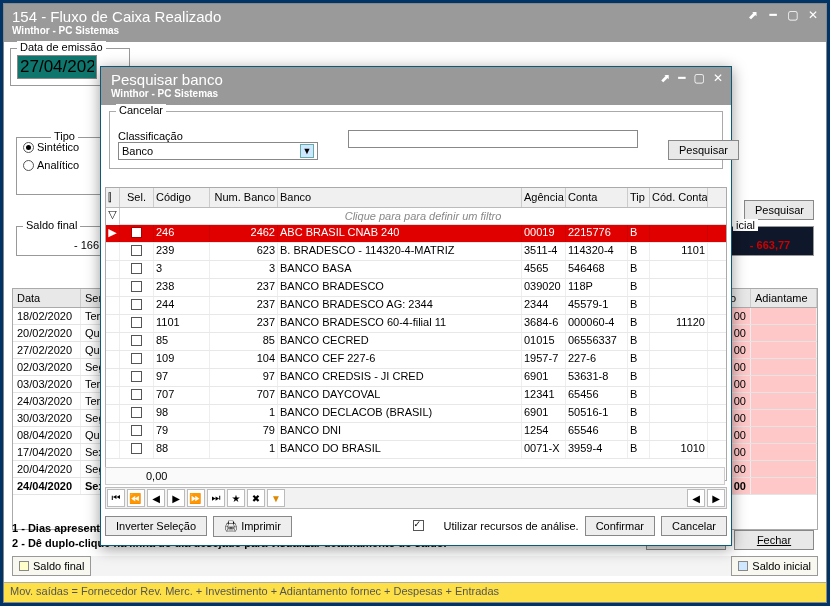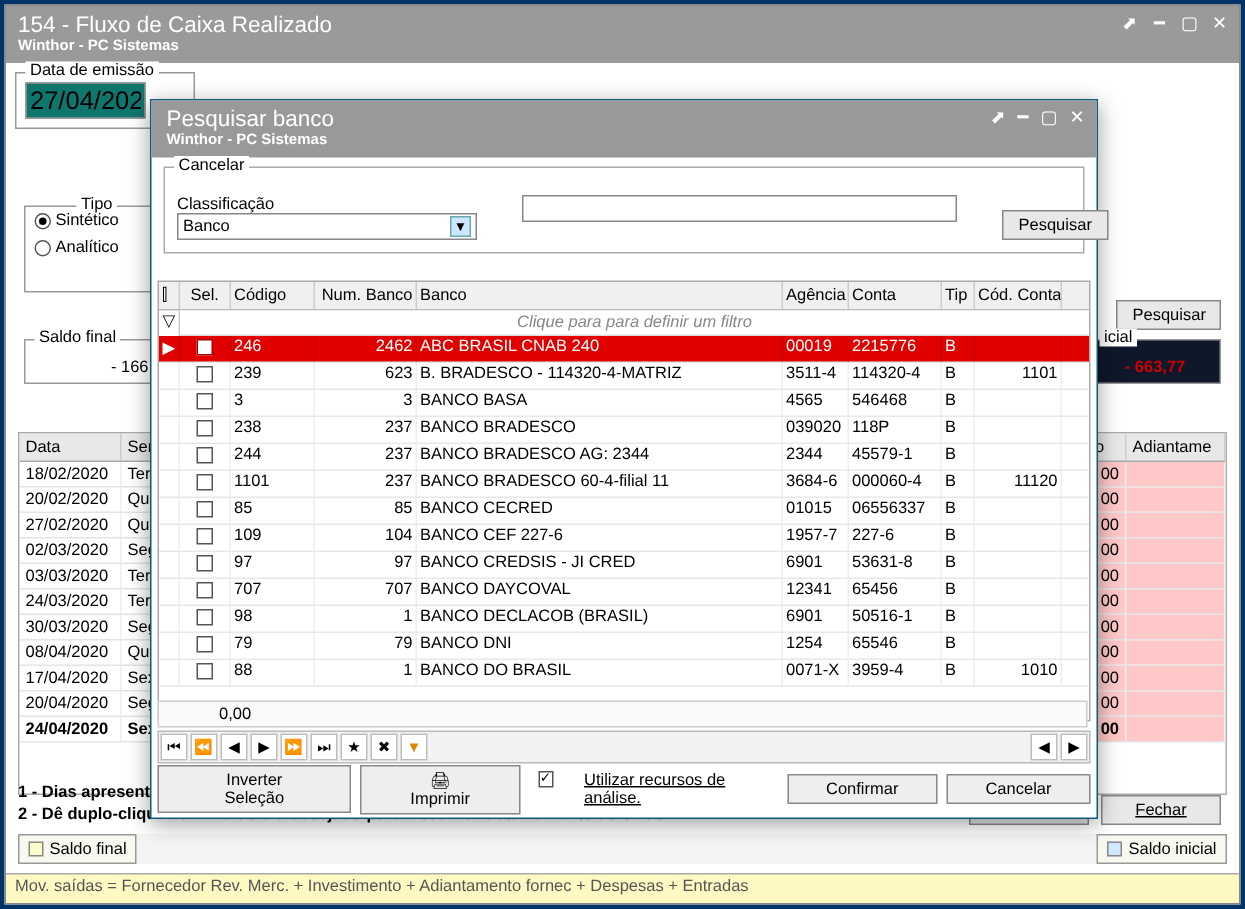--- a/index.html
+++ b/index.html
@@ -43,21 +43,21 @@
 .grid-bg .row .pink { background:#ffc8c8;}
 
 .footer-btns { position:absolute; left:8px; right:8px; bottom:6px; height:20px; background:#f4f4f4; display:flex; justify-content:space-between;}
 .sf-btn { border:1px solid #999; padding:2px 6px; display:flex; align-items:center; gap:4px; background:#f8f8f0;}
 .square { width:10px; height:10px; border:1px solid #888;}
 
 .notes { position:absolute; left:8px; bottom:32px; font-size:10px; font-weight:bold; line-height:1.3;}
 .emitir-btn { position:absolute; right:100px; bottom:32px; width:80px;}
 .fechar-btn { position:absolute; right:12px; bottom:32px; width:80px;}
 
-.statusbar { position:absolute; left:0; right:0; bottom:0; height:20px; background:#fef9c3; border-top:1px solid #aaa; padding:2px 6px; color:#555; font-size:11px;}
+.statusbar { position:absolute; left:0; right:0; bottom:0; height:20px; background:#fde047; border-top:1px solid #aaa; padding:2px 6px; color:#555; font-size:11px;}
 
 
 .modal { position:absolute; left:100px; top:66px; width:632px; height:480px; background:#fff; border:1px solid #0a5a7a; box-shadow:0 3px 14px rgba(0,0,0,.4);}
 .modal-titlebar { height:38px; background:#999; color:#fff; padding:4px 10px; position:relative;}
 .modal-titlebar .title {font-size:15px;}
 .modal-titlebar .sub {font-size:10px; font-weight:bold;}
 .modal-titlebar .wb {position:absolute; right:8px; top:4px; display:flex; gap:8px;}
 .modal-titlebar .wb span{color:#fff; font-size:12px;}
 
 .mfield { margin:6px 8px; border:1px solid #aaa; padding:18px 8px 8px 8px; position:relative;}
@@ -80,23 +80,23 @@
 .chk.red { border-color:#a00;}
 .indicator { width:12px; text-align:center;}
 
 .c-ind{width:14px;} .c-sel{width:34px; text-align:center;} .c-cod{width:56px; text-align:left;} .c-num{width:68px; text-align:right;} .c-banco{width:244px;} .c-ag{width:44px;} .c-conta{width:62px;} .c-tipo{width:22px;} .c-cc{width:58px; text-align:right;}
 
 .navbar { position:absolute; left:4px; right:4px; bottom:36px; height:22px; border:1px solid #bbb; display:flex; align-items:center; background:#f2f2f2;}
 .navbar button {width:18px; height:18px; border:1px solid #bbb; background:#fff; margin:0 1px; font-size:10px; padding:0;}
 .navbar .sp {flex:1;}
 
 .mfoot { position:absolute; left:4px; right:4px; bottom:6px; height:26px; display:flex; align-items:center; gap:6px;}
-.mfoot .fbtn { border:1px solid #888; background:#eee; padding:3px 25px;}
+.mfoot .fbtn { border:1px solid #888; background:#eee; padding:3px 10px;}
 .mfoot .spacer {flex:1;}
-.mfoot .an {display:flex; gap:20px;text-decoration:underline;}
+.mfoot .an {display:flex; gap:20px;}
 .mfoot .an .cb {width:11px;height:11px;border:1px solid #555;display:inline-block;position:relative;}
 .mfoot .an .cb::after{content:"✓"; font-size:9px; position:absolute; left:0; top:-2px;}
 
 .saldo-val-row{position:absolute; left:4px; bottom:60px; height:18px; width:620px; border:1px solid #ccc; padding:2px 40px; background:#fafafa;}
 
 .under-btn {text-decoration:underline;}
 </style>
 </head>
 <body>
 

